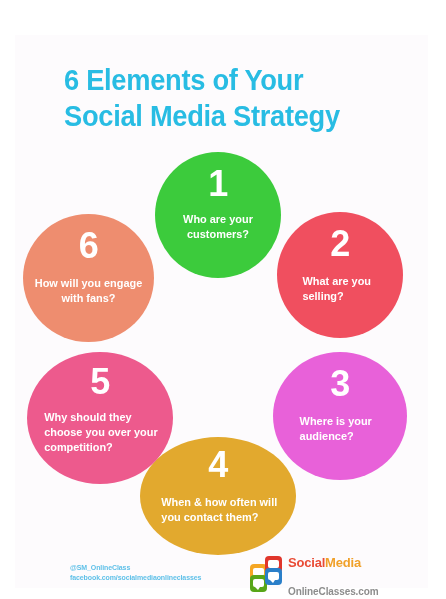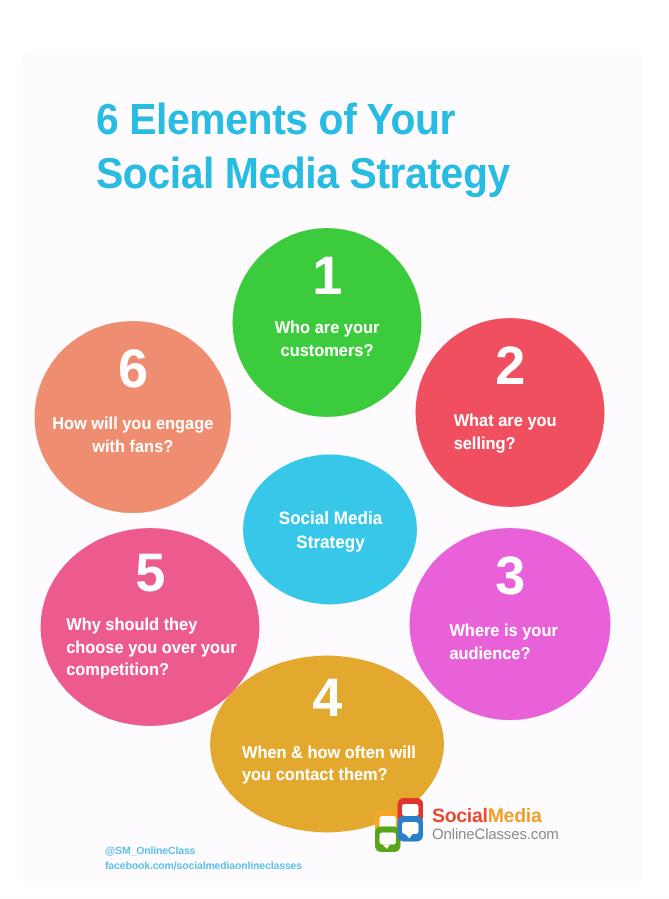--- a/index.html
+++ b/index.html
@@ -123,23 +123,23 @@
     color: #5fc0e8;
     font-family: "Liberation Sans Narrow", "Liberation Sans", sans-serif;
     font-weight: bold;
     font-size: 7px;
     line-height: 10px;
     letter-spacing: -0.1px;
   }
   #footer-logo {
     position: absolute;
     left: 250px;
-    top: 532px;
+    top: 556px;
     display: flex;
-    align-items: center;
+    align-items: flex-start;
   }
   #logo-mark {
     position: relative;
     width: 36px;
     height: 34px;
     margin-right: 2px;
     flex: none;
   }
   .logo-tile {
     position: absolute;
@@ -175,25 +175,25 @@
     font-family: "Liberation Sans", sans-serif;
     font-weight: bold;
     font-size: 13px;
     color: #e8692a;
     letter-spacing: -0.2px;
   }
   #logo-line1 .lt-social { color: #e94b35; }
   #logo-line1 .lt-media  { color: #f0a029; }
   #logo-line2 {
     font-family: "Liberation Sans", sans-serif;
-    font-weight: normal;
+    font-weight: bold;
     font-size: 10px;
     color: #8d8d8d;
     letter-spacing: -0.1px;
-    margin-top: 2px;
+    margin-top: 18px;
   }
 </style>
 </head>
 <body>
 
 <div id="infographic">
 
   <div id="page-card"></div>
 
   <div id="title-block">
@@ -224,26 +224,20 @@
   <div class="bubble" id="bubble-5">
     <div class="num">5</div>
     <div class="txt">Why should they choose you over your competition?</div>
   </div>
 
   <div class="bubble" id="bubble-6">
     <div class="num">6</div>
     <div class="txt">How will you engage with fans?</div>
   </div>
 
-  <div class="bubble" id="bubble-center">
-    <div class="center-txt">
-      <span>Social Media</span><br>
-      <span>Strategy</span>
-    </div>
-  </div>
 
   <div id="footer-handles">
     <div>@SM_OnlineClass</div>
     <div>facebook.com/socialmediaonlineclasses</div>
   </div>
 
   <div id="footer-logo">
     <div id="logo-mark">
       <div class="logo-tile" id="tile-tl">
           <span class="bub"></span>

